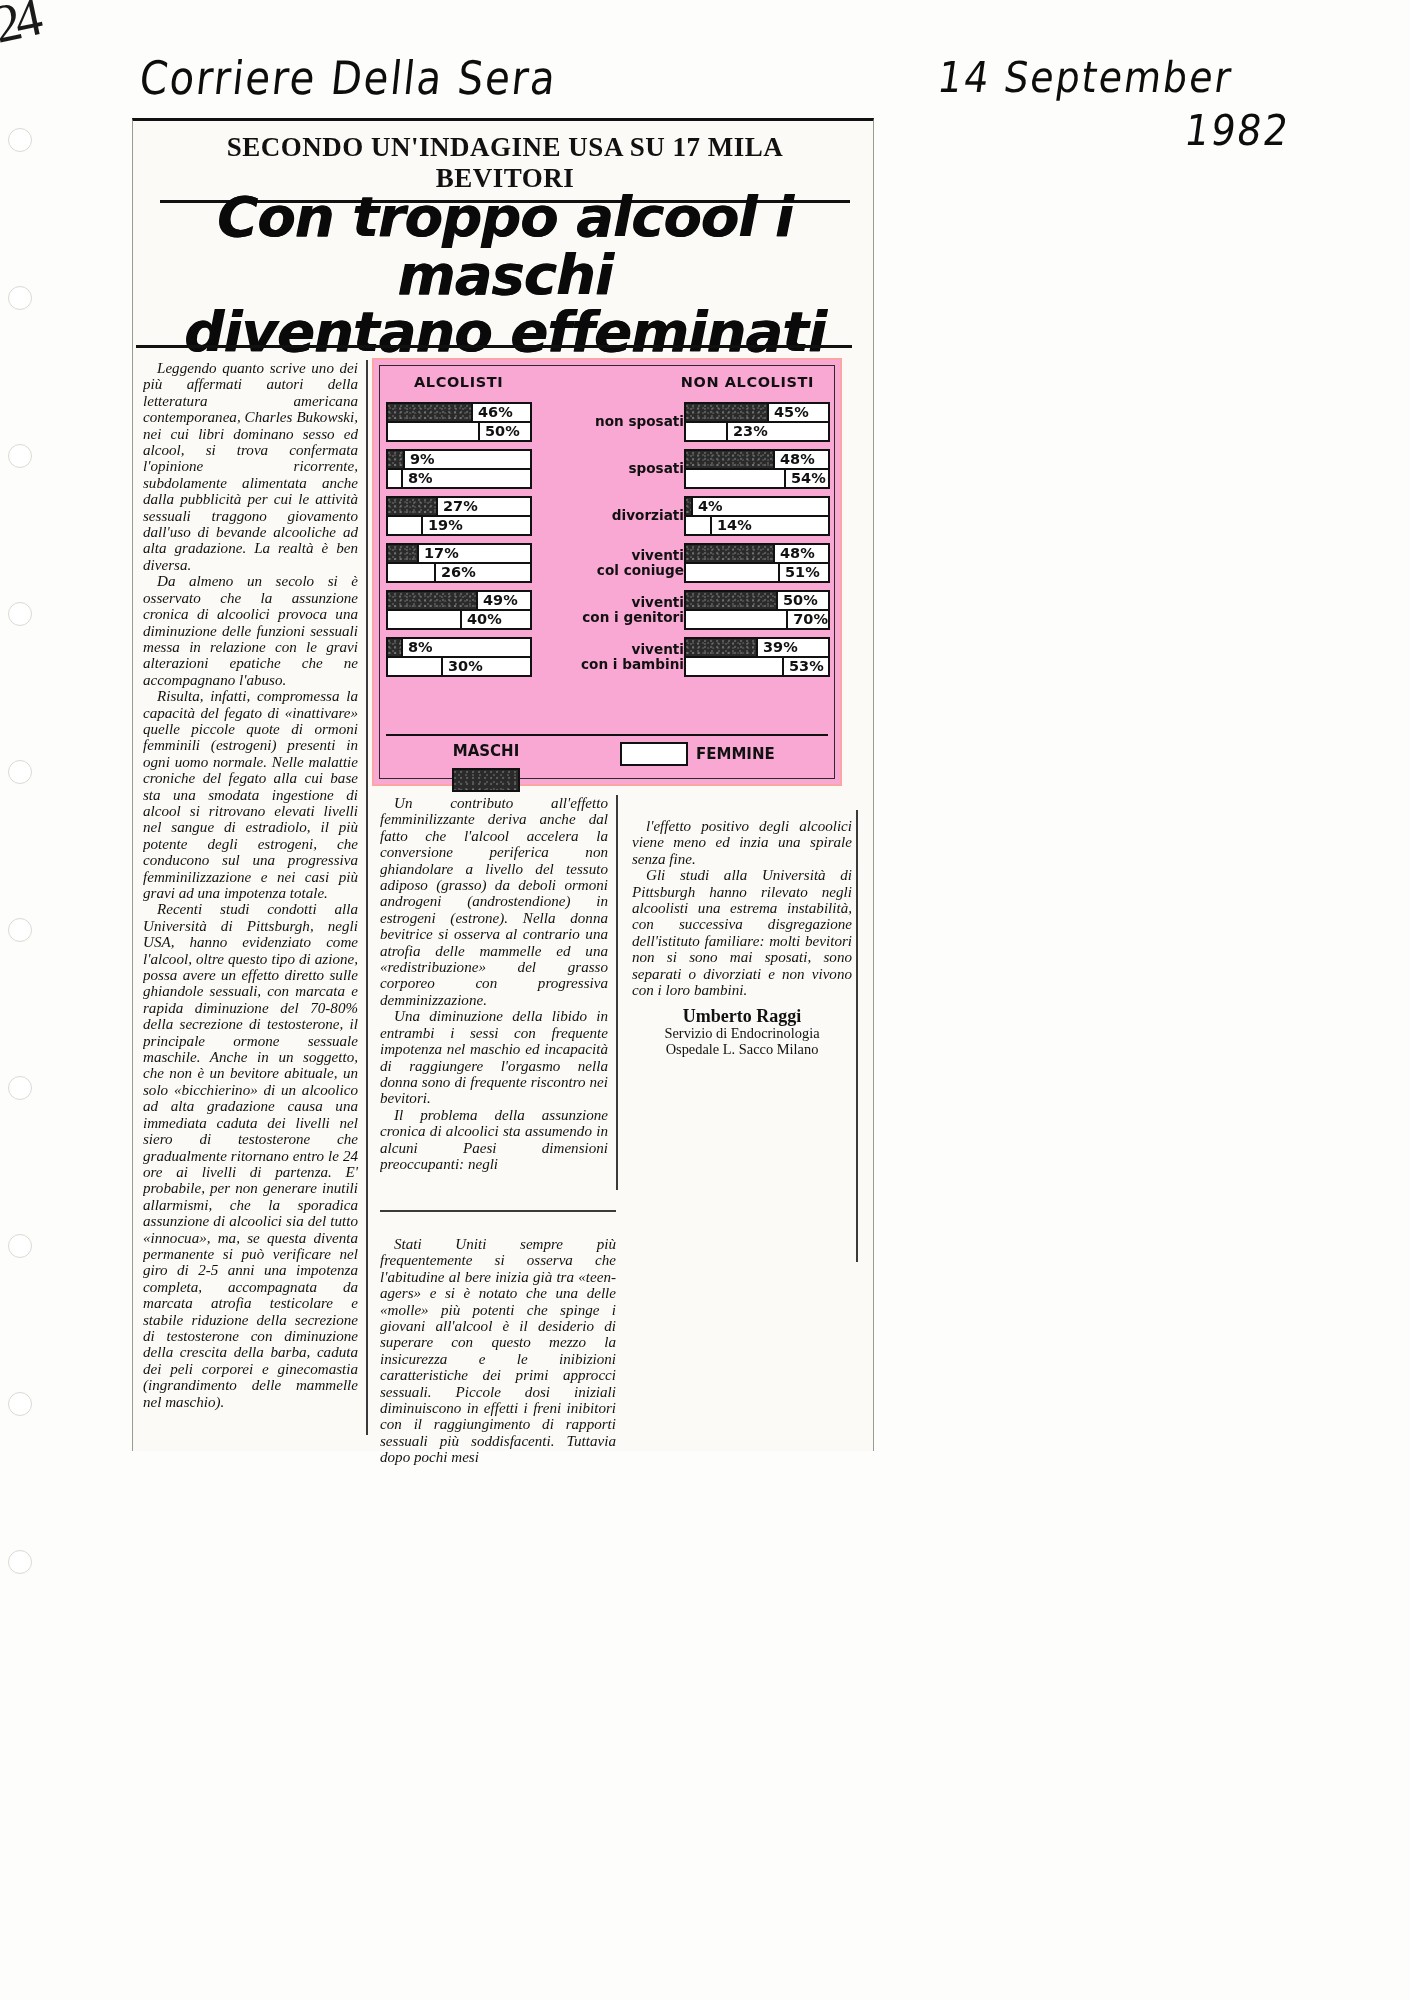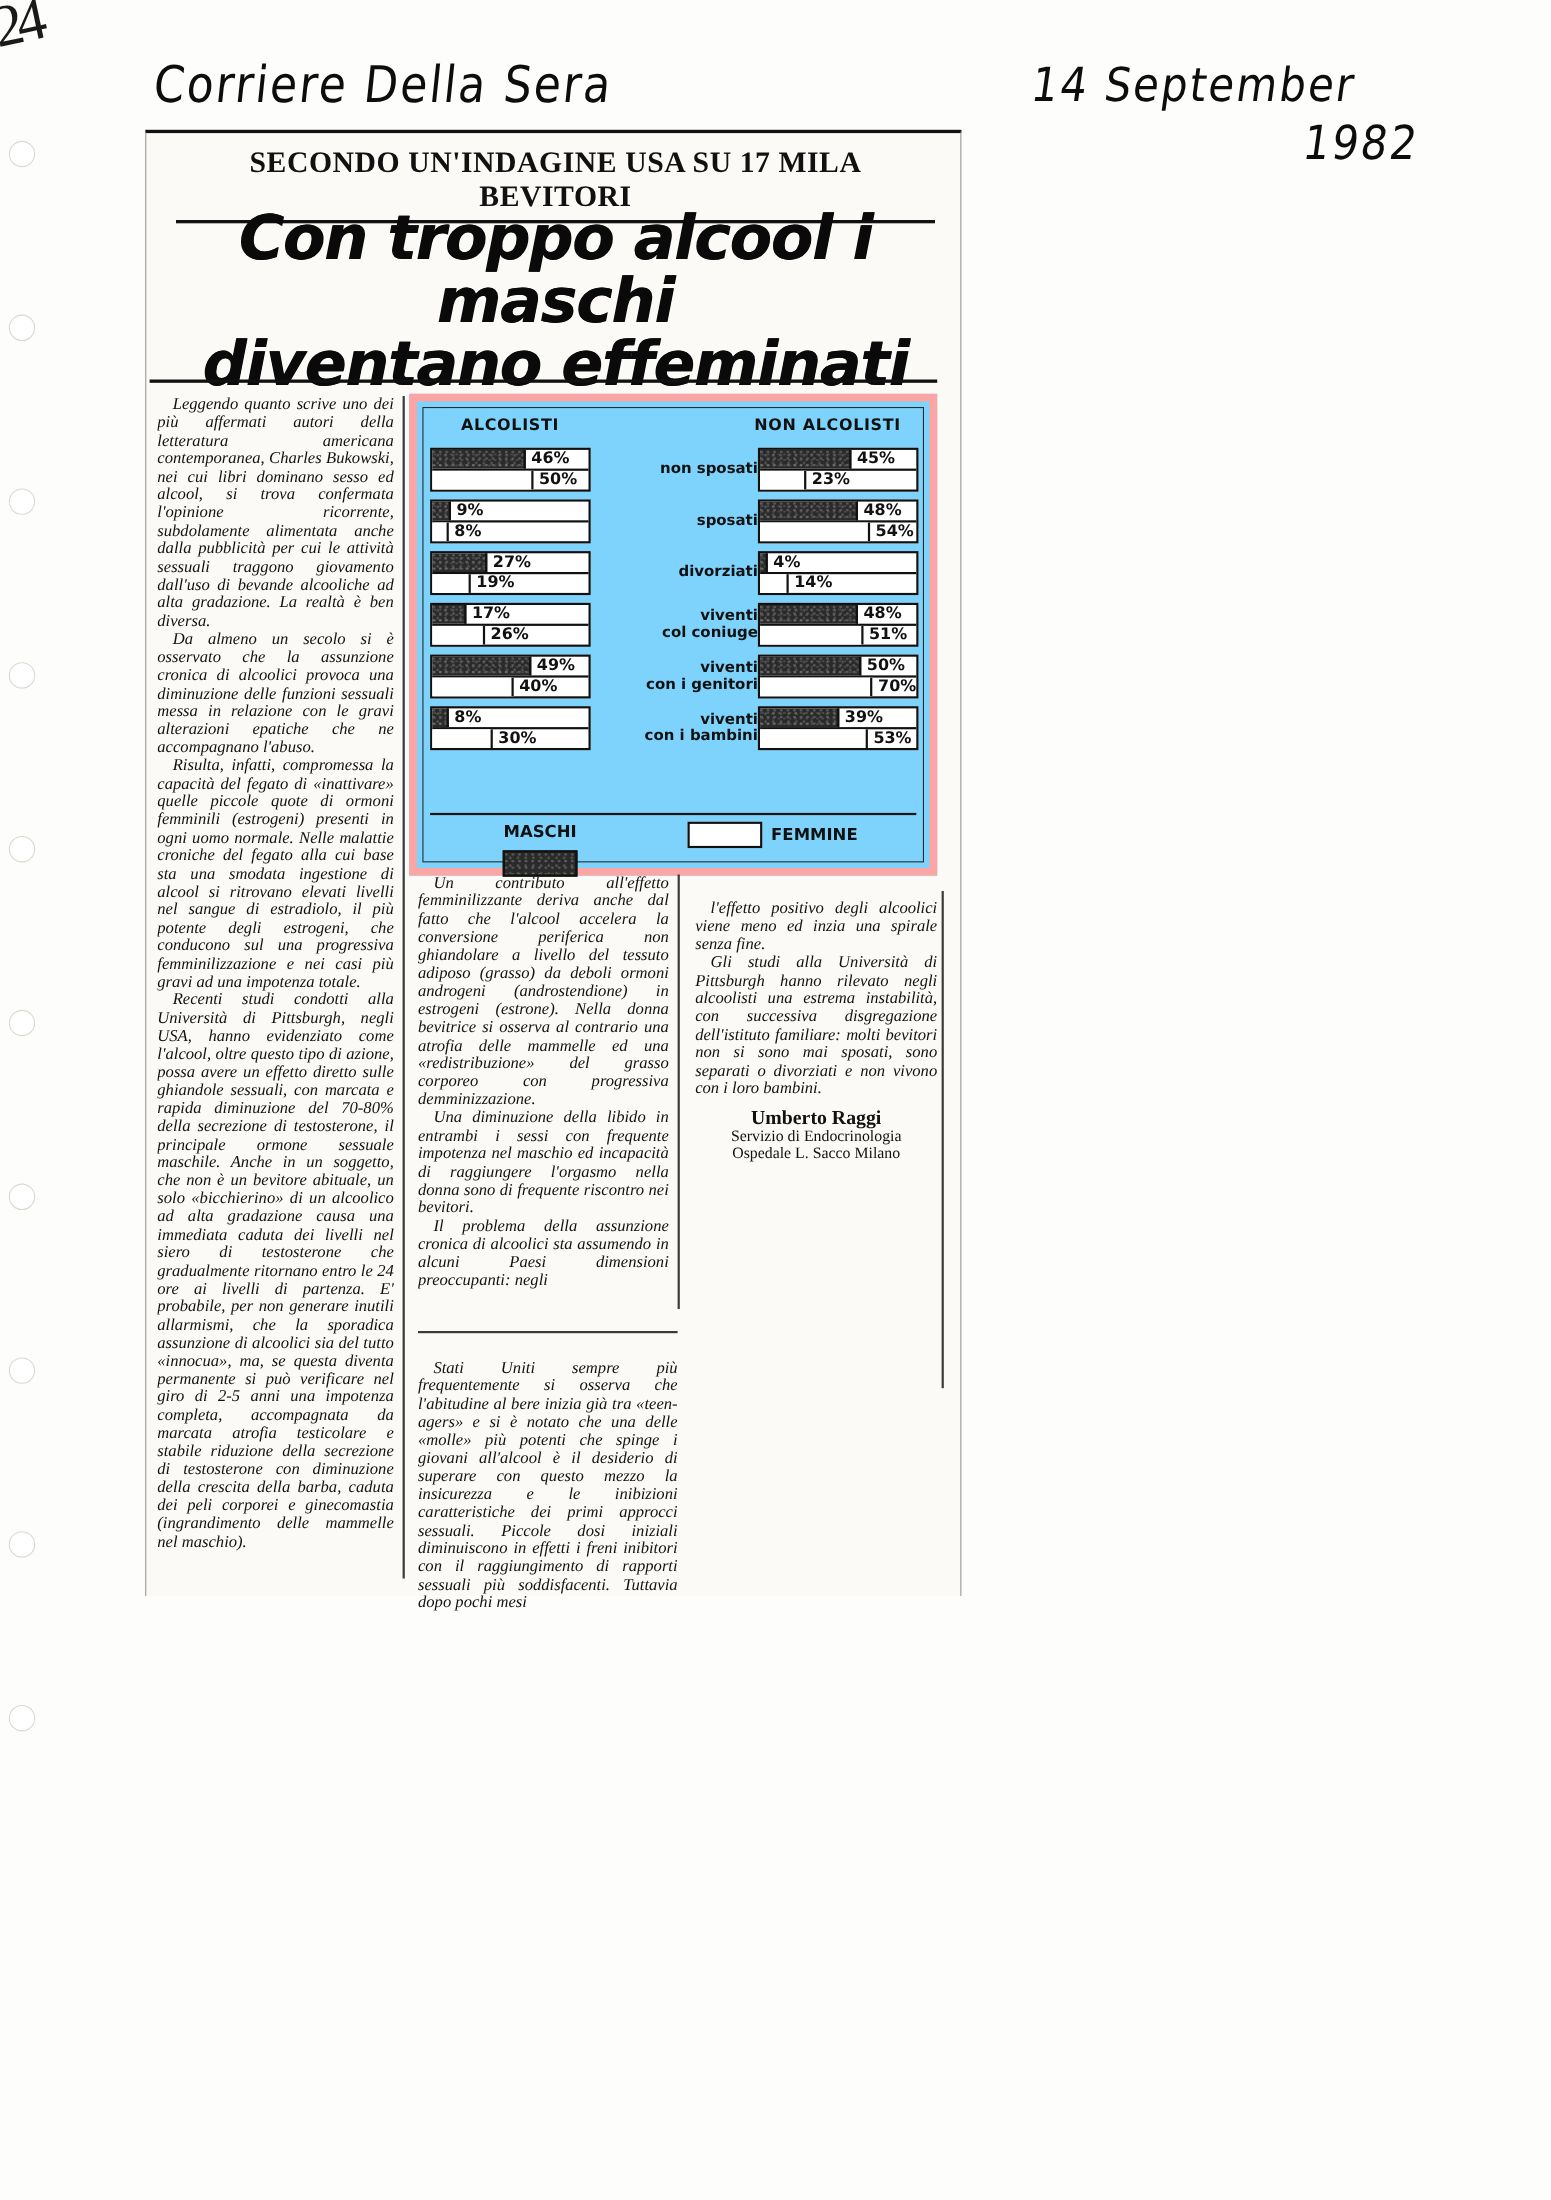--- a/index.html
+++ b/index.html
@@ -96,22 +96,22 @@
     border-right:2px solid #3a3a3a;
     padding-right:8px;
     height:1075px;
     overflow:hidden;
   }
   #col-main p{margin:0;text-indent:14px;}
 
   
   #chart-box{
     position:absolute;left:372px;top:358px;width:466px;height:424px;
-    border:7px solid #fca5a5;
-    background:#7dd3fc;
+    border:2px solid #fca5a5;
+    background:#f9a8d4;
     text-decoration:underline;
   }
   #chart-inner{position:absolute;inset:5px;border:1px solid #2b2b2b;}
   .chart-head{
     position:absolute;top:8px;
     font-family:"DejaVu Sans", sans-serif;
     font-weight:700;font-size:14.5px;letter-spacing:.6px;color:#111;
   }
   #head-alc{left:34px;}
   #head-non{right:20px;}

